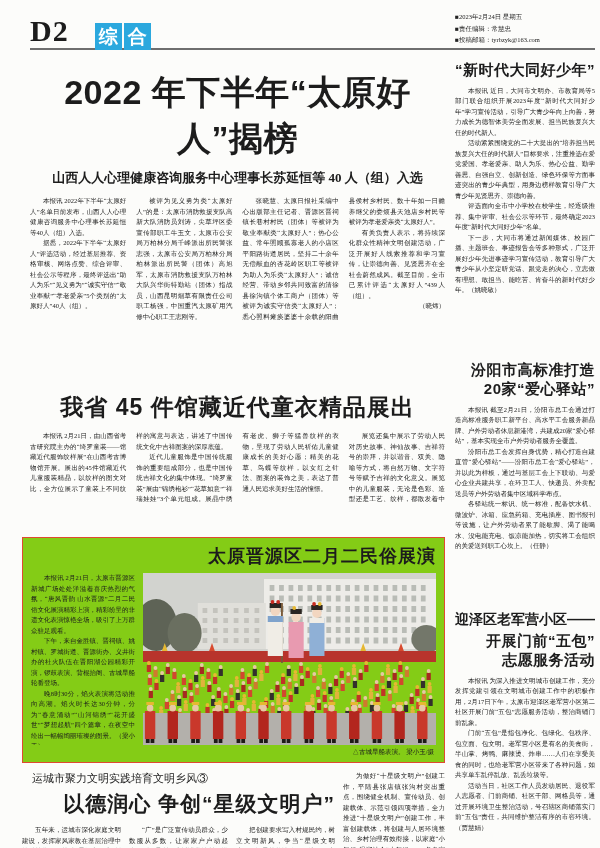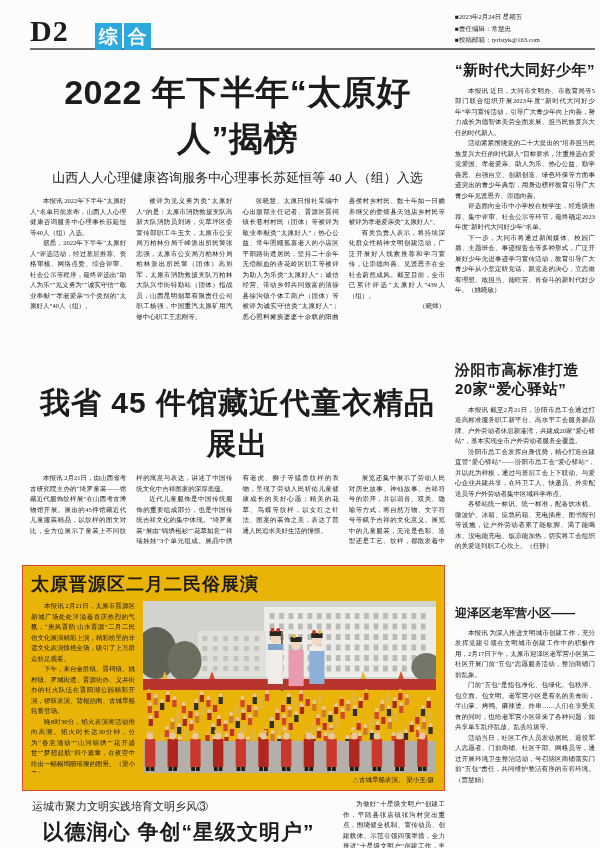--- a/index.html
+++ b/index.html
@@ -11,58 +11,58 @@
   .hdr{display:flex;align-items:flex-end;border-bottom:2px solid #6e6e6e;padding-bottom:2px;height:38px;}
   .edition{font-size:30px;font-weight:bold;letter-spacing:1px;line-height:1;}
   .section-tiles{display:flex;gap:2px;margin-left:26px;margin-bottom:-4px;}
   .tile{width:27px;height:27px;background:#2ba8de;color:#fff;display:flex;align-items:center;justify-content:center;
         font-family:"Liberation Sans",sans-serif;font-weight:bold;font-size:19px;}
   .hdr-info{margin-left:auto;font-size:6.5px;line-height:1.8;color:#222;width:140px;}
 
   .content{display:grid;grid-template-columns:415px 140px;column-gap:10px;}
 
   
-  h1,h2,h3{margin:0;font-family:"Liberation Sans",sans-serif;}
+  h1,h2,h3{margin:0;font-family:"Liberation Sans",sans-serif;text-align:right;}
   .body-text{font-size:6.5px;line-height:1.62;text-align:justify;overflow:hidden;}
   .body-text p{margin:0;text-indent:2em;}
   .byline-right{text-indent:0;text-align:right;}
 
   
   .lead-hl{font-size:34px;text-align:center;margin-top:20px;letter-spacing:.5px;}
-  .lead-sub{font-size:13px;text-align:center;margin-top:7px;font-family:"Liberation Serif",serif;font-weight:400;}
+  .lead-sub{font-size:13px;text-align:center;margin-top:7px;font-family:"Liberation Serif",serif;font-weight:700;}
   .lead-body{margin-top:9px;height:168px;column-count:4;column-gap:10px;}
 
   
-  .exh-hl{font-size:30px;text-align:center;margin-top:19px;letter-spacing:1px;}
+  .exh-hl{font-size:23px;text-align:center;margin-top:28px;letter-spacing:1px;}
   .exh-body{margin-top:8px;height:84px;column-count:4;column-gap:10px;}
 
   
-  .folk-box{margin-top:8px;margin-left:-8px;width:423px;box-sizing:border-box;border:1.5px solid #df4a31;
-            padding:6px 8px 5px 8px;background:#eab308;}
+  .folk-box{margin-top:22px;margin-left:-8px;width:423px;box-sizing:border-box;border:1.5px solid #df4a31;
+            padding:6px 8px 5px 8px;background:#84cc16;}
   .folk-hl{font-size:18px;letter-spacing:1px;}
   .folk-row{display:flex;gap:8px;margin-top:5px;}
   .folk-text{width:104px;flex:0 0 104px;height:172px;}
   .folk-photo{flex:1;height:172px;}
   .folk-photo svg{display:block;width:100%;height:172px;}
   .folk-cap{font-size:6.5px;text-align:right;margin-top:3px;padding-right:2px;}
 
   
   .yc{margin-top:8px;margin-left:-8px;width:423px;display:flex;gap:8px;}
   .yc-left{width:313px;flex:0 0 313px;}
   .yc-kicker{font-size:11px;font-weight:normal;font-family:"Liberation Sans",sans-serif;padding-left:10px;}
-  .yc-hl{font-size:21px;text-align:center;margin-top:4px;letter-spacing:1px;}
+  .yc-hl{font-size:21px;margin-top:4px;letter-spacing:1px;}
   .yc-cols{display:flex;gap:8px;margin-top:7px;}
   .yc-col{flex:1;height:140px;}
   .yc-col4{flex:1;height:192px;}
   .series-end{text-indent:0;text-align:center;font-style:italic;margin-top:2px;}
 
   
   .rail{padding-top:10px;}
   .rail h3{font-size:15px;line-height:1.3;letter-spacing:.5px;}
-  .rail .kicker{font-size:12px;font-weight:bold;font-family:"Liberation Sans",sans-serif;margin-top:14px;}
+  .rail .kicker{font-size:14px;font-weight:bold;font-family:"Liberation Sans",sans-serif;margin-top:20px;}
   .rail-body{margin-top:6px;}
   .a1-body{height:250px;}
   .a2{margin-top:24px;}
   .a2-body{height:186px;}
   .a3-hl{margin-top:2px;}
   .a3-body{height:182px;}
 </style>
 </head>
 <body>
 
@@ -645,20 +645,24 @@
         </h3>
         <div class="body-text rail-body a2-body">
           <p>本报讯 截至2月21日，汾阳市总工会通过打造高标准服务职工新平台、高水平工会服务新品牌、户外劳动者休息新港湾，共建成20家“爱心驿站”，基本实现全市户外劳动者服务全覆盖。</p>
           <p>汾阳市总工会发挥自身优势，精心打造自建直管“爱心驿站”——汾阳市总工会“爱心驿站”，并以此为样板，通过与基层工会上下联动、与爱心企业共建共享，在环卫工人、快递员、外卖配送员等户外劳动者集中区域科学布点。</p>
           <p>各驿站统一标识、统一标准，配备饮水机、微波炉、冰箱、应急药箱、充电插座、图书报刊等设施，让户外劳动者累了能歇脚、渴了能喝水、没电能充电、饭凉能加热，切实将工会组织的关爱送到职工心坎上。（任静）</p>
         </div>
       </div>
 
       <div>
         <div class="kicker">迎泽区老军营小区——</div>
+        <h3 class="a3-hl">
+          <span>开展门前“五包”</span><br>
+          <span>志愿服务活动</span>
+        </h3>
         <div class="body-text rail-body a3-body">
           <p>本报讯 为深入推进文明城市创建工作，充分发挥党建引领在文明城市创建工作中的积极作用，2月17日下午，太原市迎泽区老军营小区第二社区开展门前“五包”志愿服务活动，整治商铺门前乱象。</p>
           <p>门前“五包”是指包净化、包绿化、包秩序、包立面、包文明。老军营小区是有名的美食街，半山掌、烤鸭、麻辣烫、炸串……人们在享受美食的同时，也给老军营小区带来了各种问题，如共享单车乱停乱放、乱丢垃圾等。</p>
           <p>活动当日，社区工作人员发动居民、退役军人志愿者、门前商铺、社区干部、网格员等，通过开展环境卫生整治活动，号召辖区商铺落实门前“五包”责任，共同维护整洁有序的市容环境。（贾慧娟）</p>
         </div>
       </div>
 
     </aside>
   </div>
 </div>

